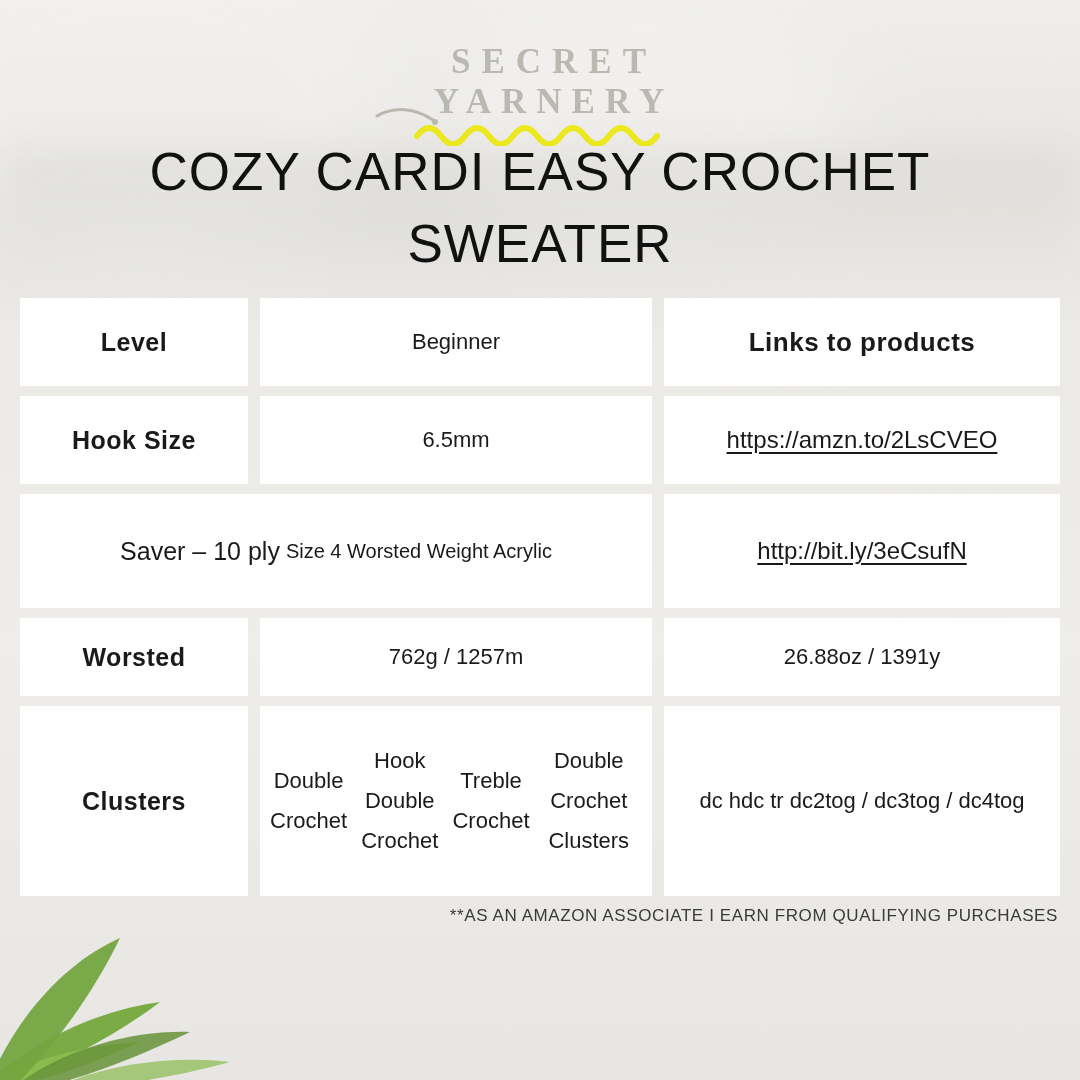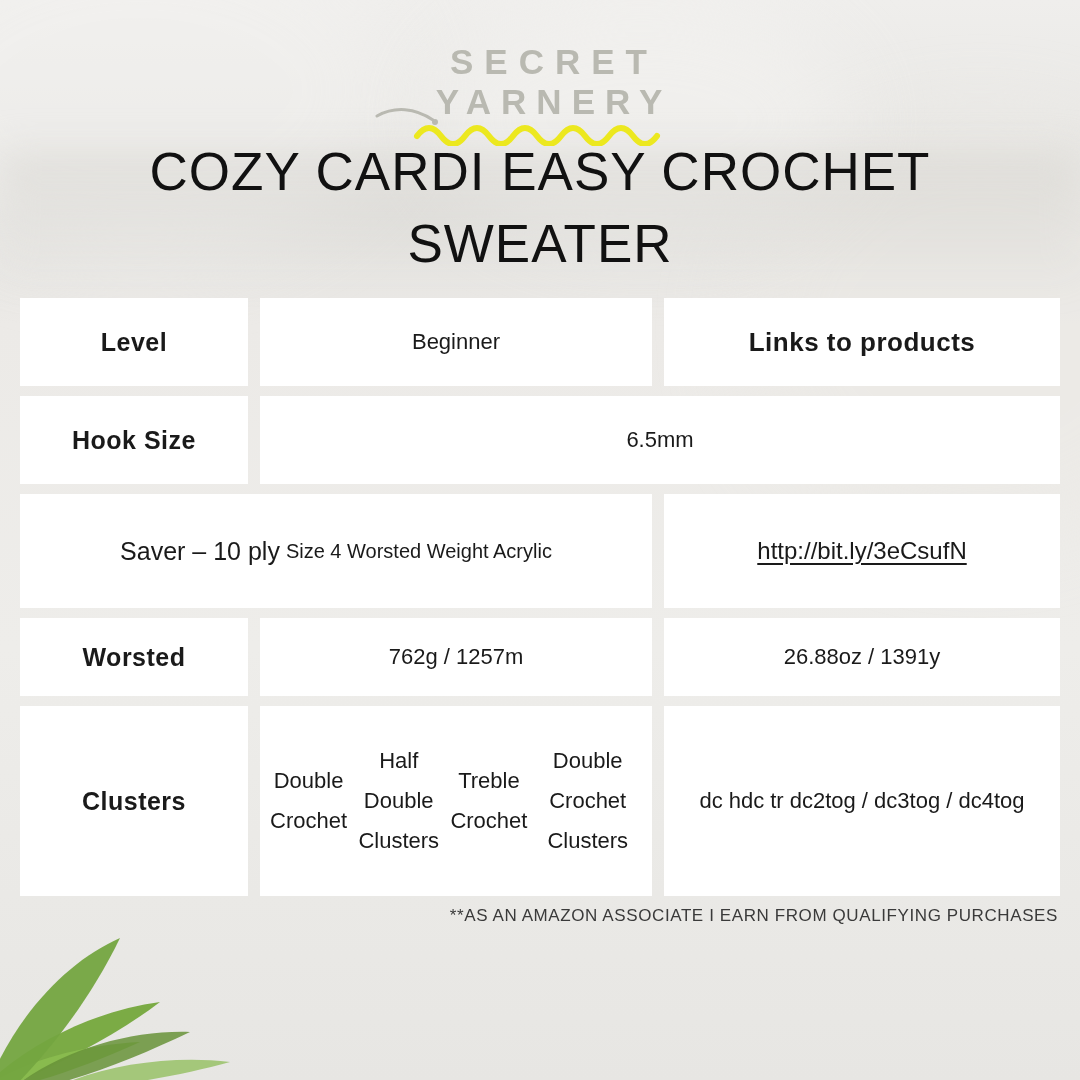--- a/index.html
+++ b/index.html
@@ -50,21 +50,21 @@
     height: 1080px;
   }
 
   
   .logo {
     position: relative;
     padding-top: 42px;
     text-align: center;
   }
   .logo-line1, .logo-line2 {
-    font-family: Liberation Sans, sans-serif;
+    font-family: Liberation Serif, serif;
     color: #b9b9b1;
     font-weight: bold;
     letter-spacing: 11px;
     font-size: 35px;
     line-height: 40px;
     padding-left: 28px;
   }
   .logo-line2 { letter-spacing: 10px; }
   .logo-squiggle {
     position: absolute;
@@ -211,20 +211,23 @@
         <div class="cell label">Level</div>
         <div class="cell mid">Beginner</div>
         <div class="cell right">
           <span class="hdr-bold">Links to products</span>
         </div>
       </div>
 
       <div class="row r-hook">
         <div class="cell label">Hook Size</div>
         <div class="cell mid">6.5mm</div>
+        <div class="cell right">
+          <span class="link">https://amzn.to/2LsCVEO</span>
+        </div>
       </div>
 
       <div class="row r-yarn">
         <div class="cell mid">
           <div class="stack">
             <div class="big-line">Saver – 10 ply</div>
             <div class="sub-line">Size 4 Worsted Weight Acrylic</div>
           </div>
         </div>
         <div class="cell right">
@@ -237,21 +240,21 @@
         <div class="cell mid">762g  /  1257m</div>
         <div class="cell right">26.88oz  /  1391y</div>
       </div>
 
 
       <div class="row r-stitch">
         <div class="cell label">Clusters</div>
         <div class="cell mid">
           <div class="stack stitch-list">
             <div>Double Crochet</div>
-            <div>Half Double Clusters</div>
+            <div>Hook Double Crochet</div>
             <div>Treble Crochet</div>
             <div>Double Crochet Clusters</div>
           </div>
         </div>
         <div class="cell right">
           <div class="stack stitch-list">
             <div>dc</div>
             <div>hdc</div>
             <div>tr</div>
             <div>dc2tog / dc3tog / dc4tog</div>

